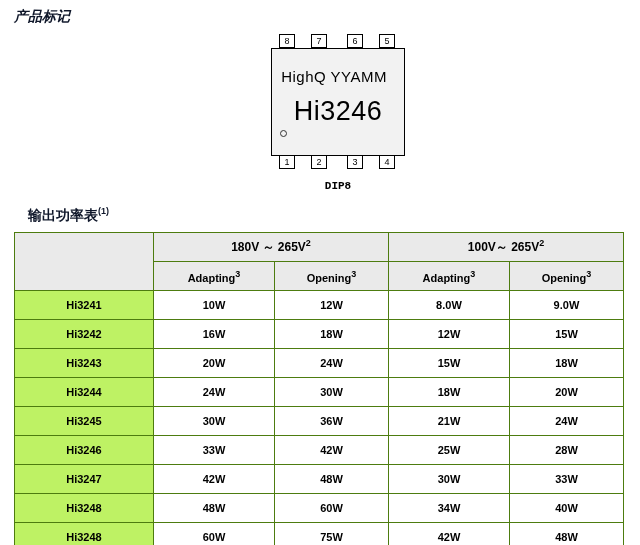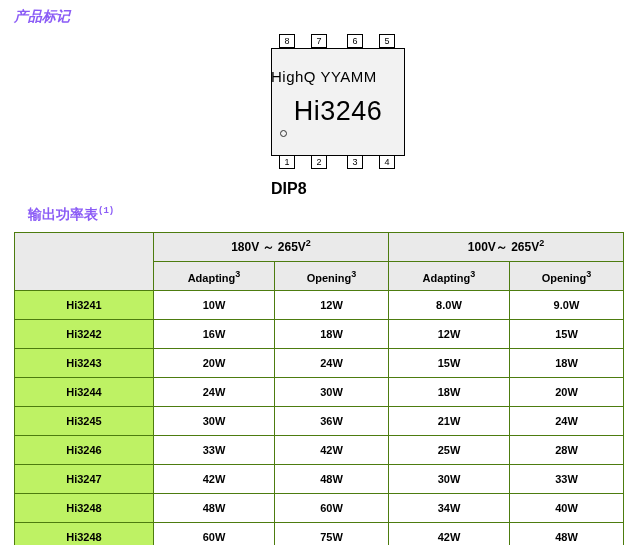--- a/index.html
+++ b/index.html
@@ -12,23 +12,22 @@
     background: #ffffff;
     font-family: "Liberation Sans", sans-serif;
     color: #000000;
     position: relative;
     overflow: hidden;
   }
 
   .section-title {
     font-size: 14px;
     font-weight: bold;
-    color: #8b5cf6;
-    position: absolute;
-    font-family: Liberation Mono, monospace;
+    color: #0f172a;
+    position: absolute;
   }
   #marking-title {
     left: 14px;
     top: 8px;
     font-style: italic;
   }
   #power-title {
     left: 28px;
     top: 206px;
   }
@@ -78,40 +77,42 @@
     border: 1px solid #333;
     border-radius: 50%;
     background: #f2f2f2;
     box-sizing: border-box;
   }
   #chip-line1 {
     position: absolute;
     left: 13px;
     top: 34px;
     width: 116px;
-    text-align: left;
+    text-align: right;
     font-size: 15px;
     letter-spacing: 0.5px;
   }
   #chip-line2 {
     position: absolute;
     left: 13px;
     top: 62px;
     width: 134px;
     text-align: center;
     font-size: 27px;
     letter-spacing: 0.5px;
   }
   #package-label {
     position: absolute;
     left: 13px;
     top: 146px;
     width: 134px;
-    font-size: 16px;
+    text-align: center;
+    font-size: 11px;
     font-weight: bold;
+    font-family: Liberation Mono, monospace;
   }
 
   
   #power-table {
     position: absolute;
     left: 14px;
     top: 232px;
     border-collapse: collapse;
     width: 610px;
     font-size: 11px;

